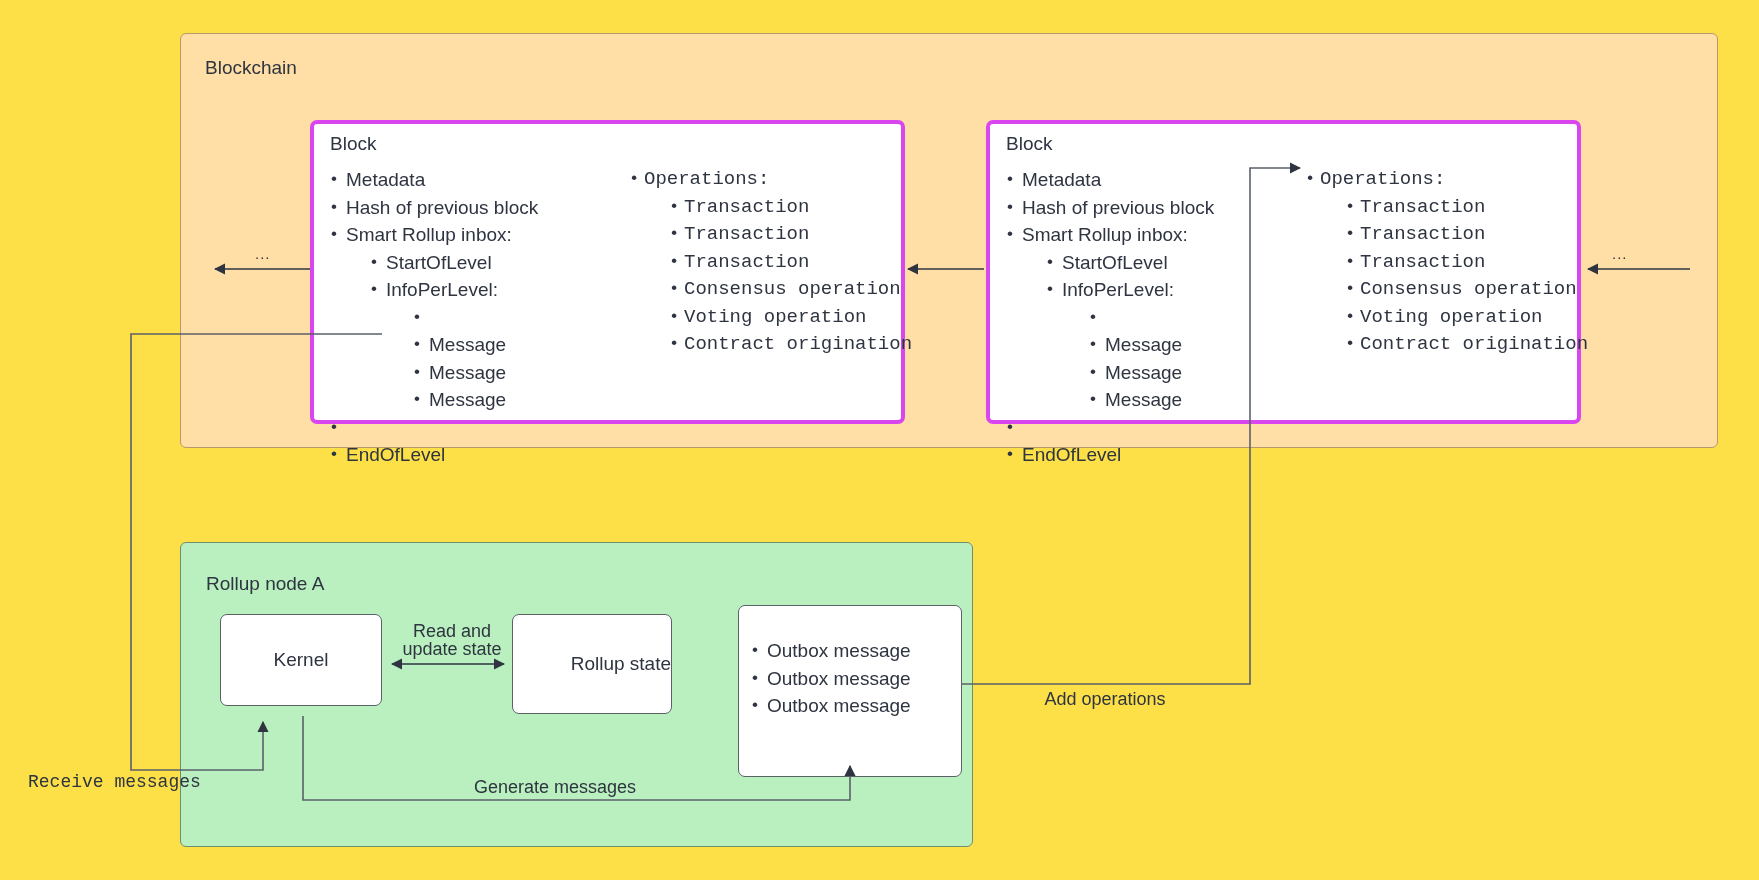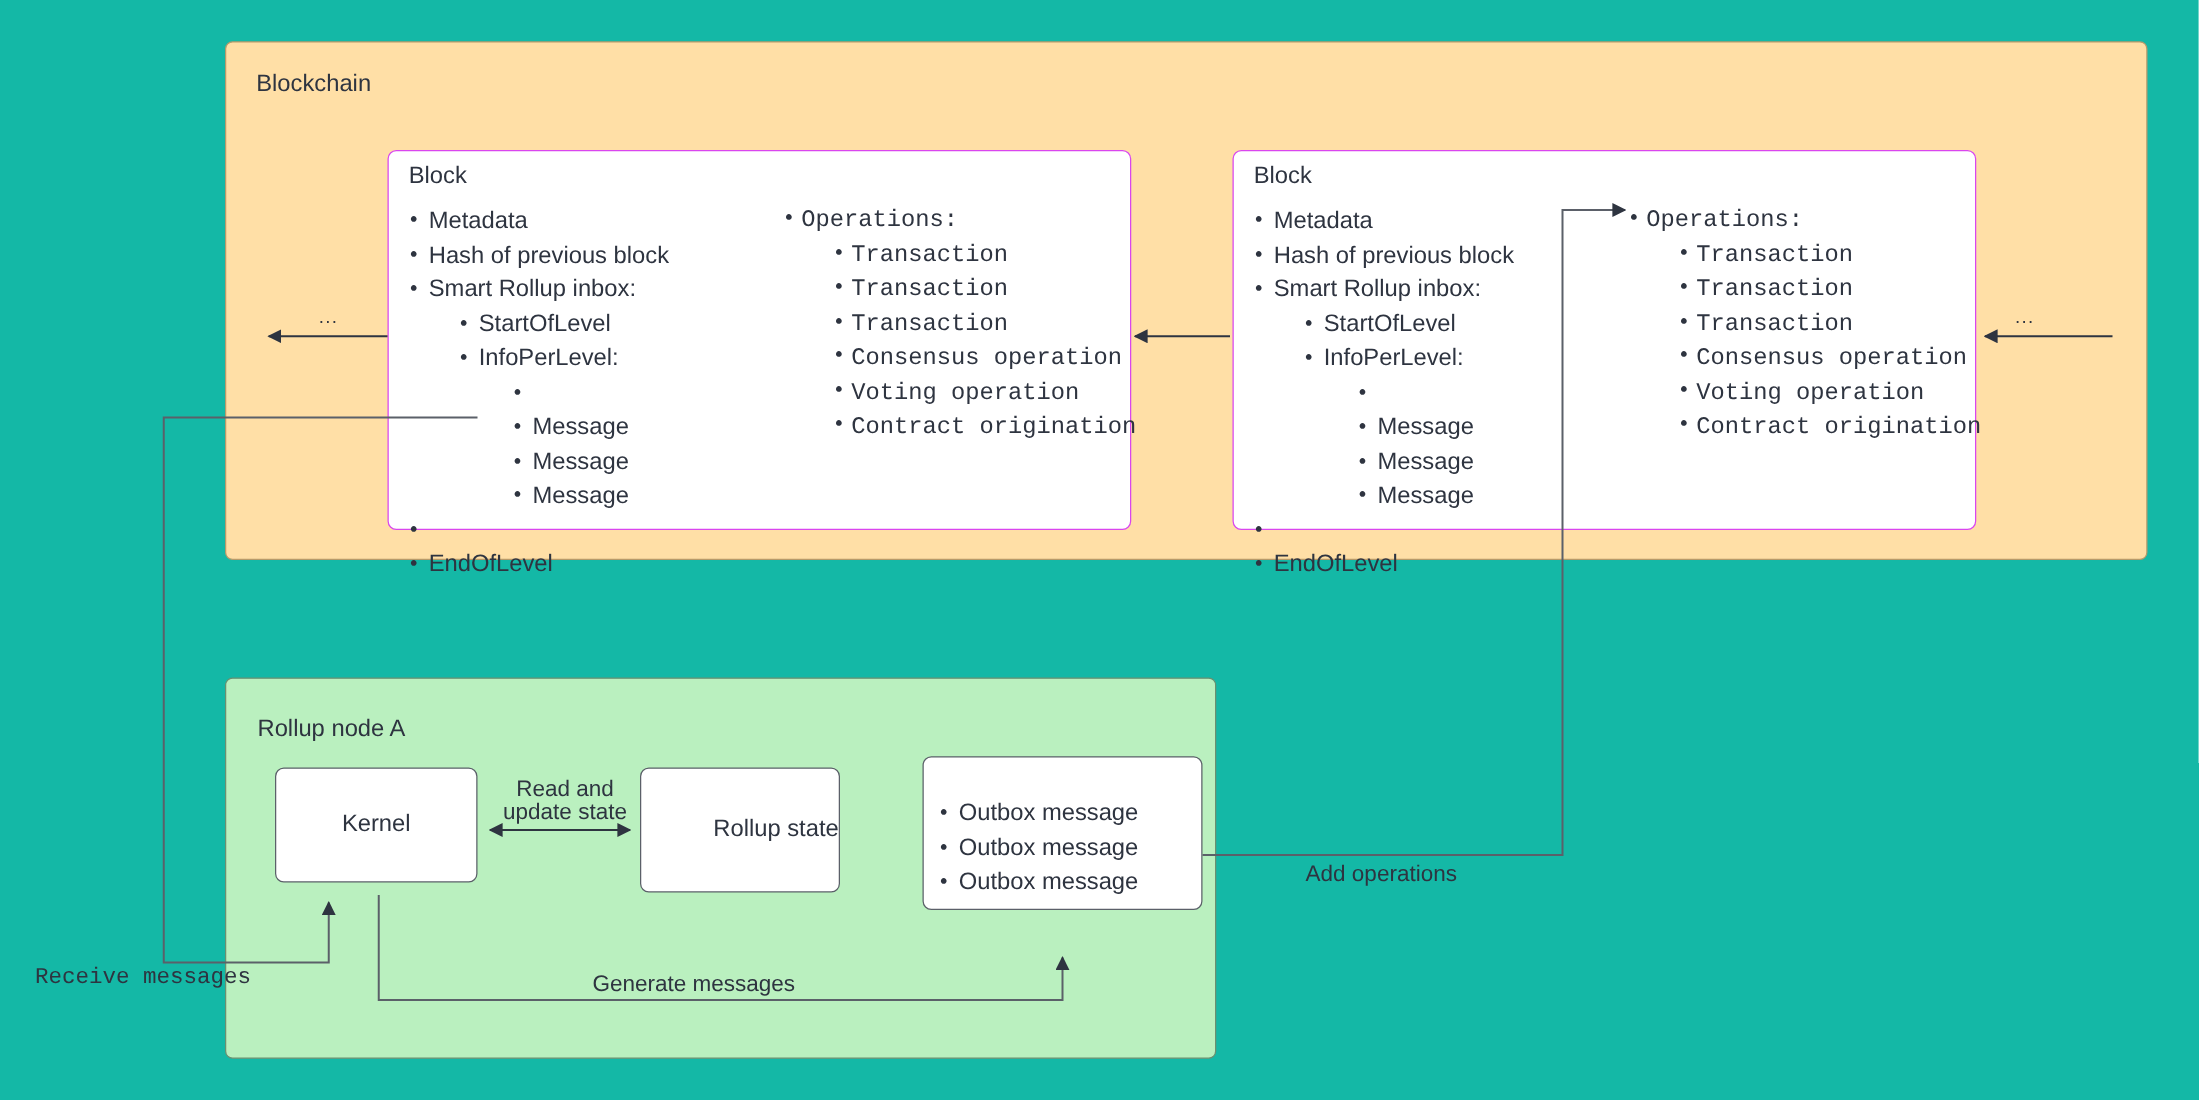--- a/index.html
+++ b/index.html
@@ -8,21 +8,21 @@
     background: #ffffff;
   }
   body {
     font-family: "Liberation Sans", sans-serif;
     color: #2e3440;
   }
   #canvas {
     position: relative;
     width: 1759px;
     height: 880px;
-    background: #14b8a6;
+    background: #fde047;
     overflow: hidden;
   }
   .abs { position: absolute; }
 
   
   .region {
     border: 1px solid #666b72;
     border-radius: 6px;
     box-sizing: border-box;
   }
@@ -44,21 +44,21 @@
     color: #2e3440;
     white-space: nowrap;
   }
   #blockchain-title { left: 24px; top: 23px; }
   #rollup-title { left: 25px; top: 30px; }
 
   
   .block-card {
     position: absolute;
     background: #ffffff;
-    border: 1px solid #d946ef;
+    border: 4px solid #d946ef;
     border-radius: 7px;
     box-sizing: border-box;
   }
   #block-left  { left: 310px; top: 120px; width: 595px; height: 304px; }
   #block-right { left: 986px; top: 120px; width: 595px; height: 304px; }
 
   .block-label {
     position: absolute;
     left: 16px; top: 9px;
     font-size: 19px;
@@ -108,21 +108,21 @@
     box-sizing: border-box;
     display: flex;
     align-items: center;
     justify-content: center;
     font-size: 19px;
     color: #2e3440;
   }
   #kernel-box      { left: 220px; top: 614px; width: 162px; height: 92px; }
   #rollup-state-box{ left: 512px; top: 614px; width: 160px; height: 100px; justify-content: flex-end; }
   #outbox-box {
-    left: 738px; top: 605px; width: 224px; height: 123px;
+    left: 738px; top: 605px; width: 224px; height: 172px;
     display: block;
     padding: 0;
   }
   #outbox-box ul.bl {
     margin: 0;
     padding: 31px 0 0 10px;
   }
   #outbox-box ul.bl li {
     font-size: 19px;
     line-height: 27.5px;

